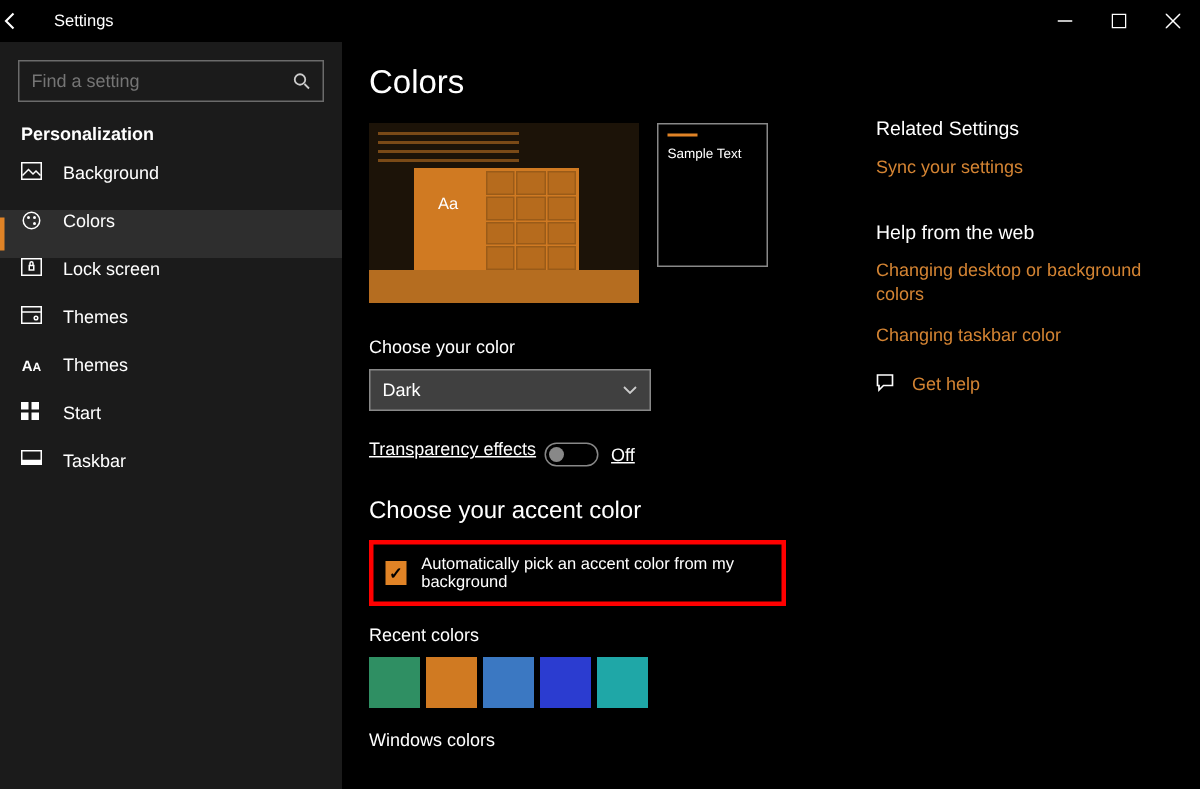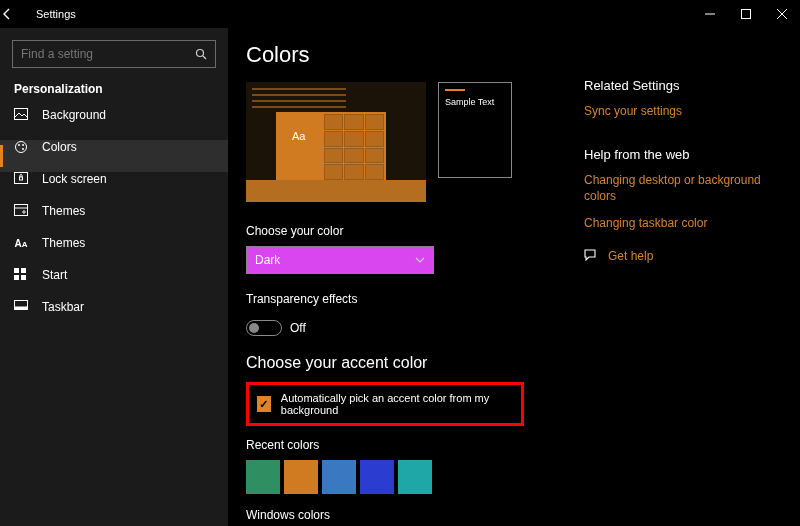--- a/index.html
+++ b/index.html
@@ -29,23 +29,23 @@
   .preview-large .wlines { position: absolute; left: 6px; top: 6px; right: 80px; }
   .preview-large .wlines div { height: 2px; background: #7a4a17; margin-bottom: 4px; }
   .preview-large .startmenu { position: absolute; left: 30px; top: 30px; width: 110px; height: 70px; background: #d07a22; }
   .preview-large .tile-grid { position: absolute; right: 2px; top: 2px; width: 60px; height: 66px; display: grid; grid-template-columns: repeat(3,1fr); grid-template-rows: repeat(4,1fr); gap: 1px; }
   .preview-large .tile-grid div { background: rgba(0,0,0,0.12); border: 1px solid rgba(0,0,0,0.15); }
   .preview-large .aa { position: absolute; left: 46px; top: 48px; font-size: 11px; color: #fff; }
   .preview-small { width: 74px; height: 96px; border: 1px solid #888; background: #000; padding: 6px; }
   .preview-small .line { height: 2px; background: #e08326; width: 20px; margin-bottom: 6px; }
   .preview-small .txt { font-size: 9px; color: #fff; }
   .section-label { font-size: 12px; color: #fff; margin-bottom: 8px; }
-  .dropdown { width: 188px; height: 28px; border: 1px solid #888; background: #d946ef; display: flex; align-items: center; padding: 0 8px; justify-content: space-between; margin-bottom: 18px; font-size: 12px; }
+  .dropdown { width: 188px; height: 28px; border: 1px solid #888; background: #404040; display: flex; align-items: center; padding: 0 8px; justify-content: space-between; margin-bottom: 18px; font-size: 12px; }
   .dropdown .chev { font-size: 10px; color: #ccc; }
-  .toggle-row { display: flex; flex-direction: column; gap: 6px; margin-bottom: 18px; }
+  .toggle-row { display: flex; flex-direction: row; gap: 6px; margin-bottom: 18px; text-decoration: underline; }
   .toggle-track { width: 36px; height: 16px; border: 1px solid #888; border-radius: 9px; position: relative; display: inline-block; vertical-align: middle; }
   .toggle-thumb { position: absolute; left: 2px; top: 2px; width: 10px; height: 10px; border-radius: 50%; background: #888; }
   .toggle-line { display: flex; align-items: center; gap: 8px; }
   .toggle-label { font-size: 12px; }
   .subheading { font-size: 16px; font-weight: 400; margin-bottom: 10px; }
   .highlight-box { border: 3px solid #ff0000; padding: 7px 8px; display: flex; align-items: center; gap: 10px; width: 278px; margin-bottom: 12px; }
   .checkbox { width: 16px; height: 16px; background: #e08326; display: flex; align-items: center; justify-content: center; color: #000; font-size: 11px; font-weight: bold; }
   .swatch-row { display: flex; gap: 4px; margin-bottom: 14px; }
   .swatch { width: 34px; height: 34px; }
   .right-col { position: absolute; left: 356px; top: 50px; width: 180px; }

